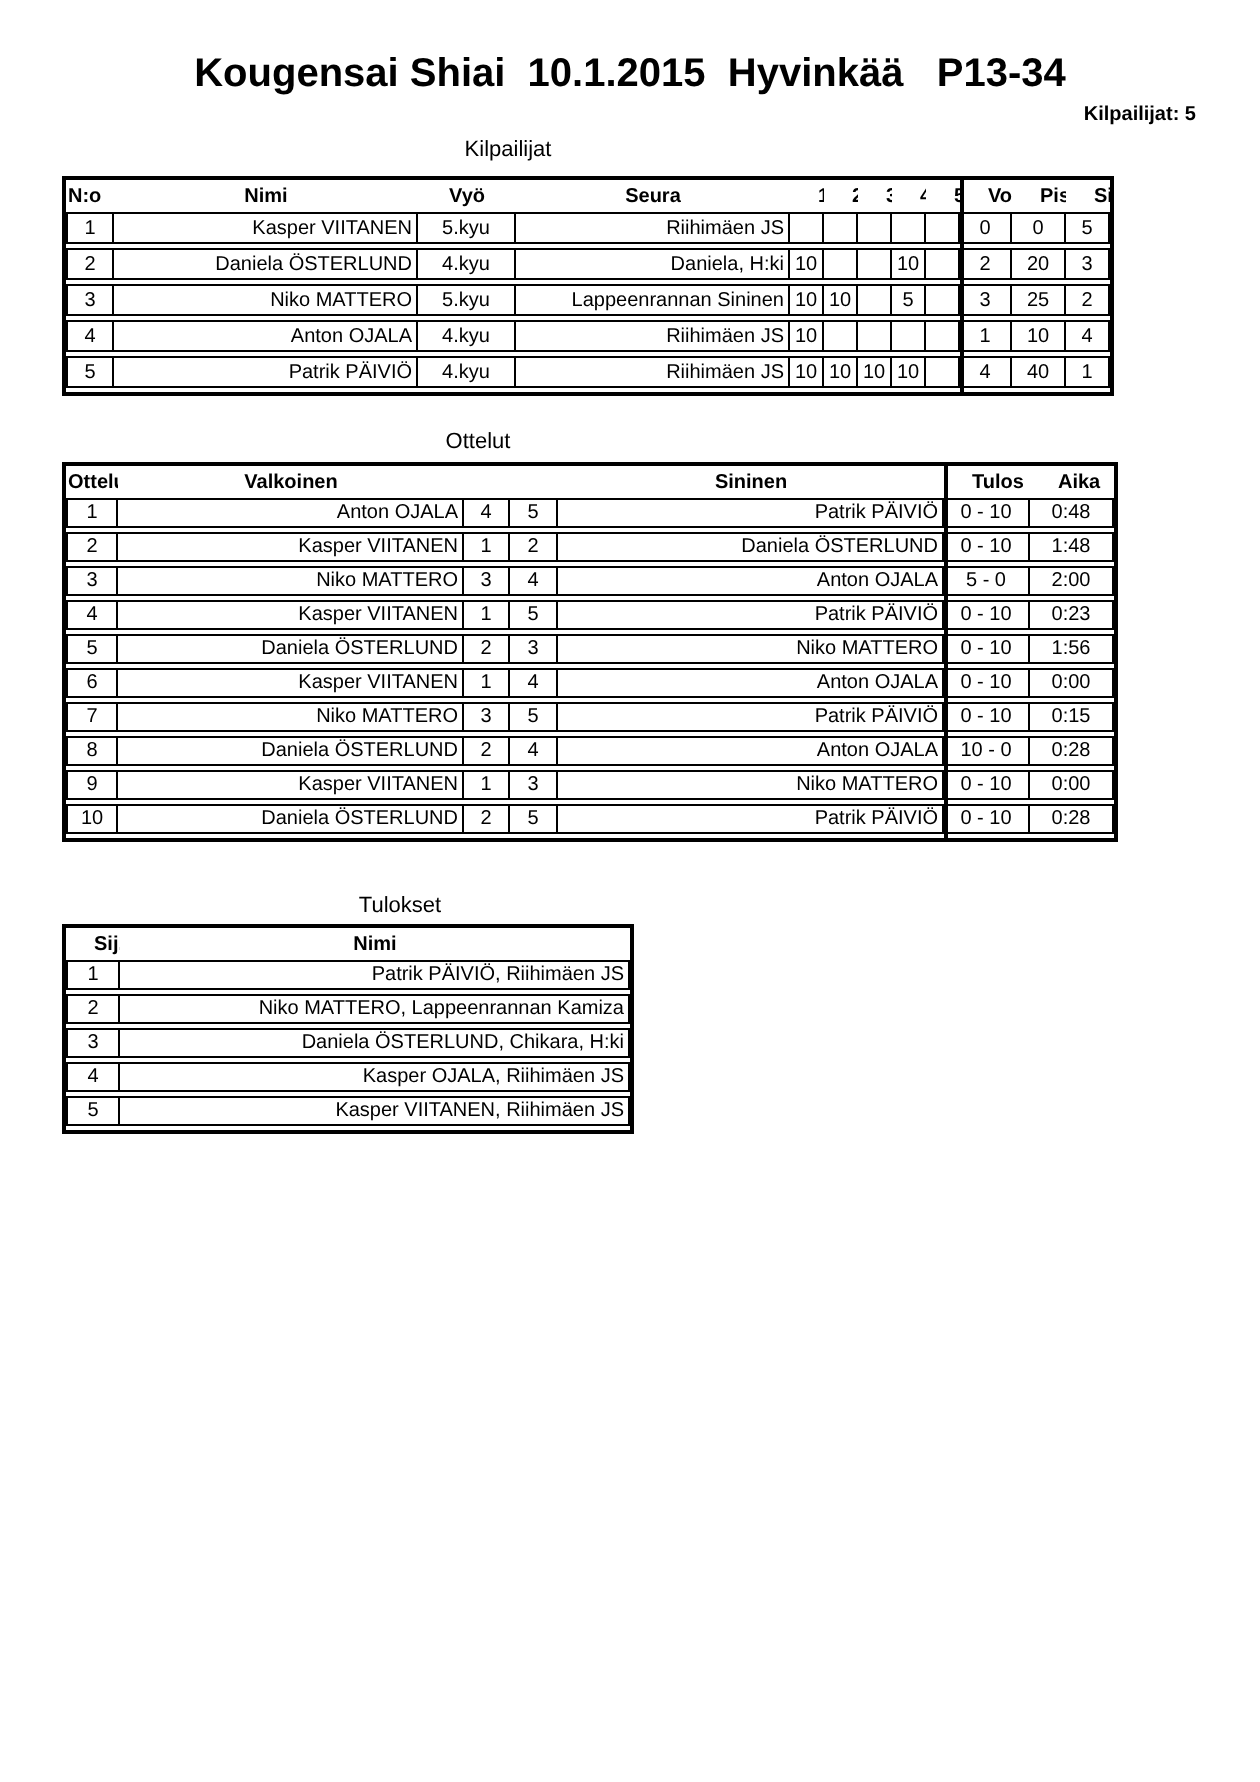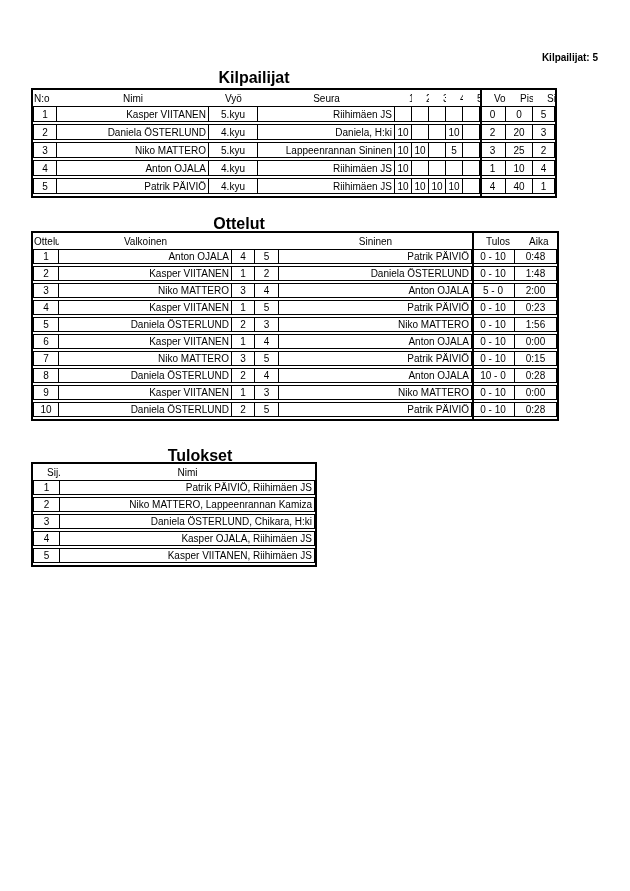--- a/index.html
+++ b/index.html
@@ -27,22 +27,22 @@
     position: absolute;
     top: 52px;
     right: 32px;
     font-size: 10px;
     font-weight: bold;
     white-space: nowrap;
   }
   .section-title {
     position: absolute;
     transform: translateX(-50%);
-    font-size: 16px;
-    font-weight: bold;
+    font-size: 11px;
+    font-weight: normal;
     white-space: nowrap;
   }
   #st-kilpailijat { left: 254px; top: 69px; }
   #st-ottelut    { left: 239px; top: 215px; }
   #st-tulokset   { left: 172px; top: 447px; margin-left: 28px; }
 
   .twrap { position: absolute; }
   #w-kilpailijat { left: 31px; top: 88px;  width: 526px; }
   #w-ottelut     { left: 31px; top: 231px; width: 528px; }
   #w-tulokset    { left: 31px; top: 462px; width: 286px; }
@@ -50,21 +50,21 @@
   table {
     width: 100%;
     border-collapse: separate;
     border-spacing: 0 2px;
     table-layout: fixed;
     border: 2px solid #000;
     background: #fff;
   }
   th {
     font-size: 10px;
-    font-weight: normal;
+    font-weight: bold;
     height: 12px;
     text-align: center;
     padding: 0 14px;
     white-space: nowrap;
     overflow: hidden;
     vertical-align: middle;
   }
   th.hl { text-align: left; padding-left: 1px; }
   td {
     font-size: 10px;
@@ -89,20 +89,21 @@
     background: #000;
   }
   #w-kilpailijat .vsep { left: 449px; }
   #w-ottelut .vsep     { left: 441px; }
 </style>
 </head>
 <body>
 
 <div class="page">
 
+  <div class="doc-title">Kougensai Shiai  10.1.2015  Hyvinkää   P13-34</div>
   <div class="comp-count">Kilpailijat: 5</div>
 
   <div class="section-title" id="st-kilpailijat">Kilpailijat</div>
 
   <div class="twrap" id="w-kilpailijat">
     <table>
       <colgroup>
         <col style="width:24px">
           <col style="width:152px">
           <col style="width:49px">

